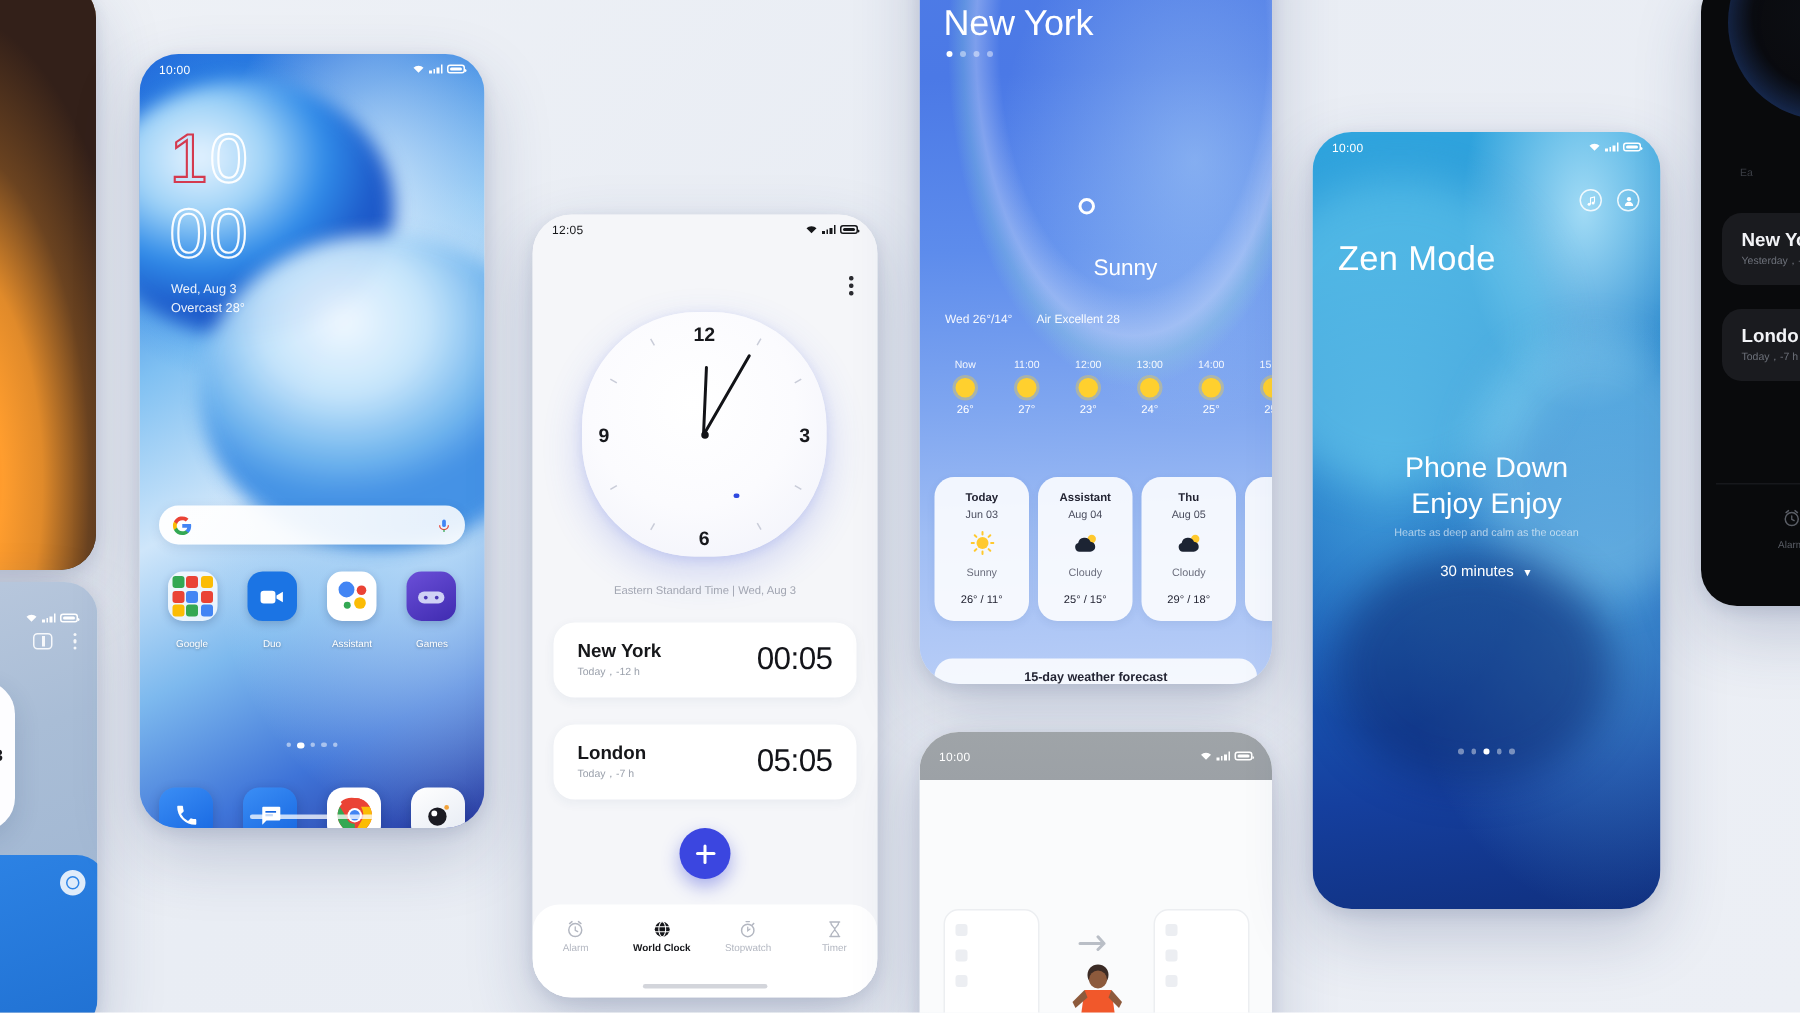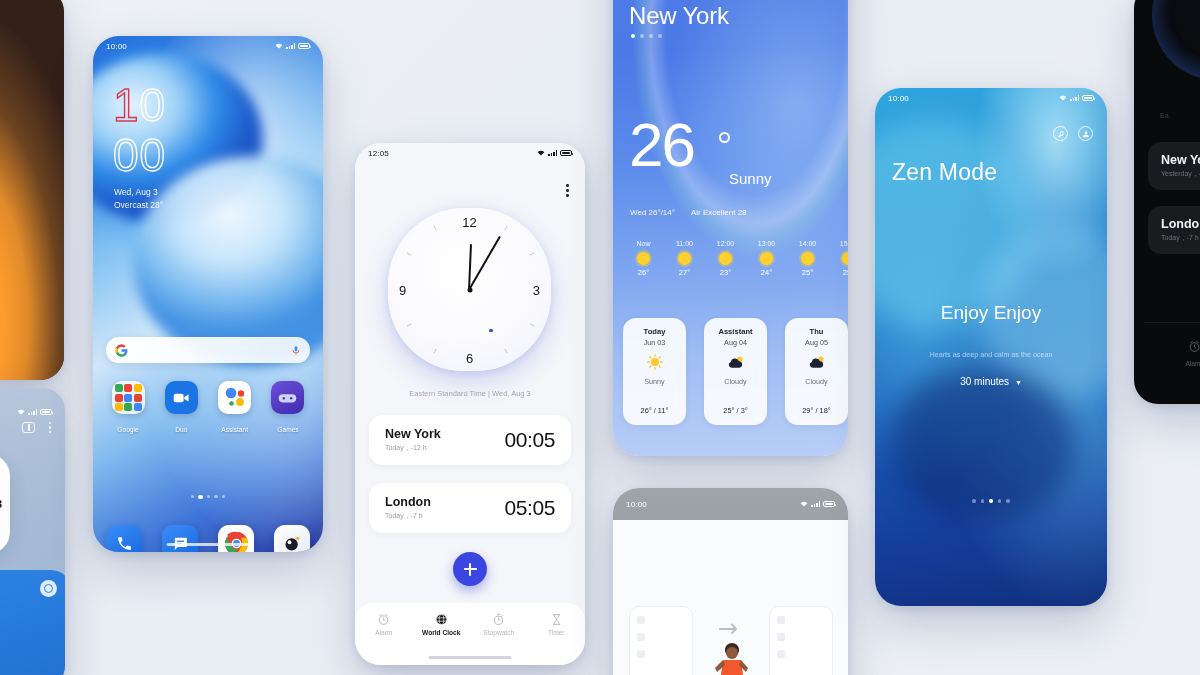--- a/index.html
+++ b/index.html
@@ -101,21 +101,21 @@
   .ic-cam{ background:linear-gradient(150deg,#fff,#e4e9f2); display:flex;align-items:center;justify-content:center;}
 
   
   #ph-clock { left:355px; top:143px; width:230px; height:522px; background:#f4f5f8; }
   #ph-clock .screen{ background:#f5f6f9; color:#16171a; }
   #ph-clock .kebab{ position:absolute; right:16px; top:41px; display:flex; flex-direction:column; gap:2.6px; align-items:center;}
   #ph-clock .kebab span{ width:2.6px;height:2.6px;border-radius:50%;background:#2a2b30; display:block;}
   #ph-clock .dial{ position:absolute; left:33px; top:65px; width:163px; height:163px; border-radius:47% 47% 46% 46%/47%;
     background:radial-gradient(70% 70% at 45% 38%, #ffffff 0%, #fbfbfe 60%, #f3f4fb 100%);
     box-shadow:0 10px 26px rgba(70,90,220,.22), 0 2px 8px rgba(70,90,220,.14); }
-  #ph-clock .dial .num{ position:absolute; font-size:13px; font-weight:400; color:#17181c; }
+  #ph-clock .dial .num{ position:absolute; font-size:13px; font-weight:700; color:#17181c; }
   #ph-clock .dial .n12{ left:50%; transform:translateX(-50%); top:7px;}
   #ph-clock .dial .n3{ right:11px; top:50%; transform:translateY(-50%);}
   #ph-clock .dial .n6{ left:50%; transform:translateX(-50%); bottom:5px;}
   #ph-clock .dial .n9{ left:11px; top:50%; transform:translateY(-50%);}
   #ph-clock .tick{ position:absolute; left:50%; top:8px; width:1.1px; height:5px; background:#c9ccd8;
                    transform-origin:50% 73.5px; }
   #ph-clock .hand{ position:absolute; left:50%; background:#121317; transform-origin:bottom center; border-radius:2px;}
   #ph-clock .hand.hour{ width:2.3px; height:46px; bottom:50%; margin-left:-1.15px;}
   #ph-clock .hand.min{ width:2.1px; height:62px; bottom:50%; margin-left:-1.05px;}
   #ph-clock .pivot{ position:absolute; left:50%; top:50%; width:5px;height:5px;border-radius:50%;background:#121317;transform:translate(-50%,-50%);}
@@ -155,27 +155,27 @@
   #ph-weather .w-dots span.on{ background:#fff; }
   #ph-weather .w-temp{ position:absolute; left:16px; top:178px; font-size:62px; font-weight:300; color:#fff; line-height:1; letter-spacing:-2px;}
   #ph-weather .w-deg{ position:absolute; left:106px; top:196px; width:11px;height:11px;border-radius:50%;border:2px solid #fff;}
   #ph-weather .w-cond{ position:absolute; left:116px; top:234px; font-size:15px; color:#fff; font-weight:400;}
   #ph-weather .w-meta{ position:absolute; left:17px; top:272px; font-size:8px; color:rgba(255,255,255,.93); display:flex; gap:16px;}
   #ph-weather .hourly{ position:absolute; left:10px; right:0; top:304px; display:flex; gap:0;}
   #ph-weather .hour{ width:41px; text-align:center; color:#fff; flex:none;}
   #ph-weather .hour .hl{ font-size:7px; opacity:.92;}
   #ph-weather .hour .hv{ font-size:7.5px; margin-top:3px;}
   #ph-weather .sun{ width:13px;height:13px;border-radius:50%;background:#ffd02e;margin:5px auto 0; box-shadow:0 0 0 2px rgba(255,208,46,.35);}
-  #ph-weather .daily{ position:absolute; left:10px; right:0; top:382px; display:flex; gap:18px;}
+  #ph-weather .daily{ position:absolute; left:10px; right:0; top:382px; display:flex; gap:6px;}
   #ph-weather .dcard{ width:63px; flex:none; background:rgba(255,255,255,.88); border-radius:13px; padding:9px 2px 10px; text-align:center;
                       box-shadow:0 2px 6px rgba(40,60,120,.08);}
   #ph-weather .dcard .dd{ font-size:7.6px; font-weight:700; color:#232433;}
   #ph-weather .dcard .dt{ font-size:7.2px; color:#4a4d5e; margin-top:2px;}
   #ph-weather .dcard .dc{ font-size:7.2px; color:#6b6e7d; margin-top:6px;}
-  #ph-weather .dcard .dr{ font-size:7.4px; color:#232433; margin-top:20px;}
+  #ph-weather .dcard .dr{ font-size:7.4px; color:#232433; margin-top:9px;}
   #ph-weather .dicon{ height:18px; display:flex; align-items:center; justify-content:center; margin-top:6px;}
   #ph-weather .w-foot{ position:absolute; left:10px; right:10px; top:503px; height:24px; background:rgba(255,255,255,.85);
     border-radius:12px; display:flex;align-items:center;justify-content:center; font-size:8.4px; font-weight:700; color:#232433;}
 
   
   #ph-share { left:613px; top:488px; width:235px; height:260px; border-radius:26px 26px 0 0; }
   #ph-share .screen{ background:#fafbfc; }
   #ph-share .sh-top{ position:absolute; left:0;right:0;top:0;height:32px; background:linear-gradient(180deg,#9fa4a8,#9ca1a6); }
   #ph-share .sh-illus{ position:absolute; left:0; right:0; top:118px; display:flex; justify-content:center; align-items:flex-end; gap:16px;}
   #ph-share .mini{ width:64px; height:110px; border-radius:10px; background:#fff; border:1px solid #eceef1; padding:9px 7px;}
@@ -522,21 +522,20 @@
       <span class="arc"></span>
 
       <div class="w-city">New York</div>
       <div class="w-dots">
         <span class="on"></span>
         <span></span>
         <span></span>
         <span></span>
       </div>
 
-      <div class="w-temp">26</div>
       <span class="w-deg"></span>
       <div class="w-cond">Sunny</div>
       <div class="w-meta">
         <span>Wed  26°/14°</span>
         <span>Air Excellent 28</span>
       </div>
 
       <div class="hourly">
         <div class="hour">
           <div class="hl">Now</div>
@@ -588,21 +587,21 @@
         <div class="dcard">
           <div class="dd">Assistant</div>
           <div class="dt">Aug 04</div>
           <div class="dicon">
             <svg width="20" height="16" viewBox="0 0 26 18">
                 <circle cx="18" cy="5.5" r="3.6" fill="#ffc92e"></circle>
               <path d="M7.5 16.5h9a4.3 4.3 0 0 0 .4-8.6 5.6 5.6 0 0 0-10.7 1.2A3.8 3.8 0 0 0 7.5 16.5z" fill="#1c2433"></path>
               </svg>
           </div>
           <div class="dc">Cloudy</div>
-          <div class="dr">25° / 3°</div>
+          <div class="dr">25° / 15°</div>
         </div>
         <div class="dcard">
           <div class="dd">Thu</div>
           <div class="dt">Aug 05</div>
           <div class="dicon">
             <svg width="20" height="16" viewBox="0 0 26 18">
                 <circle cx="18" cy="5.5" r="3.6" fill="#ffc92e"></circle>
               <path d="M7.5 16.5h9a4.3 4.3 0 0 0 .4-8.6 5.6 5.6 0 0 0-10.7 1.2A3.8 3.8 0 0 0 7.5 16.5z" fill="#1c2433"></path>
               </svg>
           </div>
@@ -613,20 +612,21 @@
           <div class="dd">Fri</div>
           <div class="dt">Aug</div>
           <div class="dicon">
             
           </div>
           <div class="dc">Clou</div>
           <div class="dr">33° /</div>
         </div>
       </div>
 
+      <div class="w-foot">15-day weather forecast</div>
     </div>
   </div>
 
   <div class="phone" id="ph-share">
     <div class="screen">
       <div class="sh-top"></div>
       <div class="statusbar" style="color:#ffffff; top:6px;">
         <span>10:00</span>
         <span class="sb-icons">
           <svg class="wifi" viewBox="0 0 12 9">
@@ -728,20 +728,21 @@
           <svg width="8" height="8" viewBox="0 0 12 12">
               <circle cx="6" cy="4.2" r="2.1" fill="#fff"></circle>
               <path d="M1.8 11a4.2 4.2 0 0 1 8.4 0z" fill="#fff"></path>
             </svg>
         </span>
       </div>
 
       <div class="z-title">Zen Mode</div>
 
       <div class="z-head">
+        <div>Phone Down</div>
         <div>Enjoy Enjoy</div>
       </div>
       <div class="z-sub">Hearts as deep and calm as the ocean</div>
       <div class="z-dur">
         <span>30 minutes</span>
         <span style="font-size:7px;margin-left:3px;">▼</span>
       </div>
 
       <div class="z-dots">
         <span></span>

